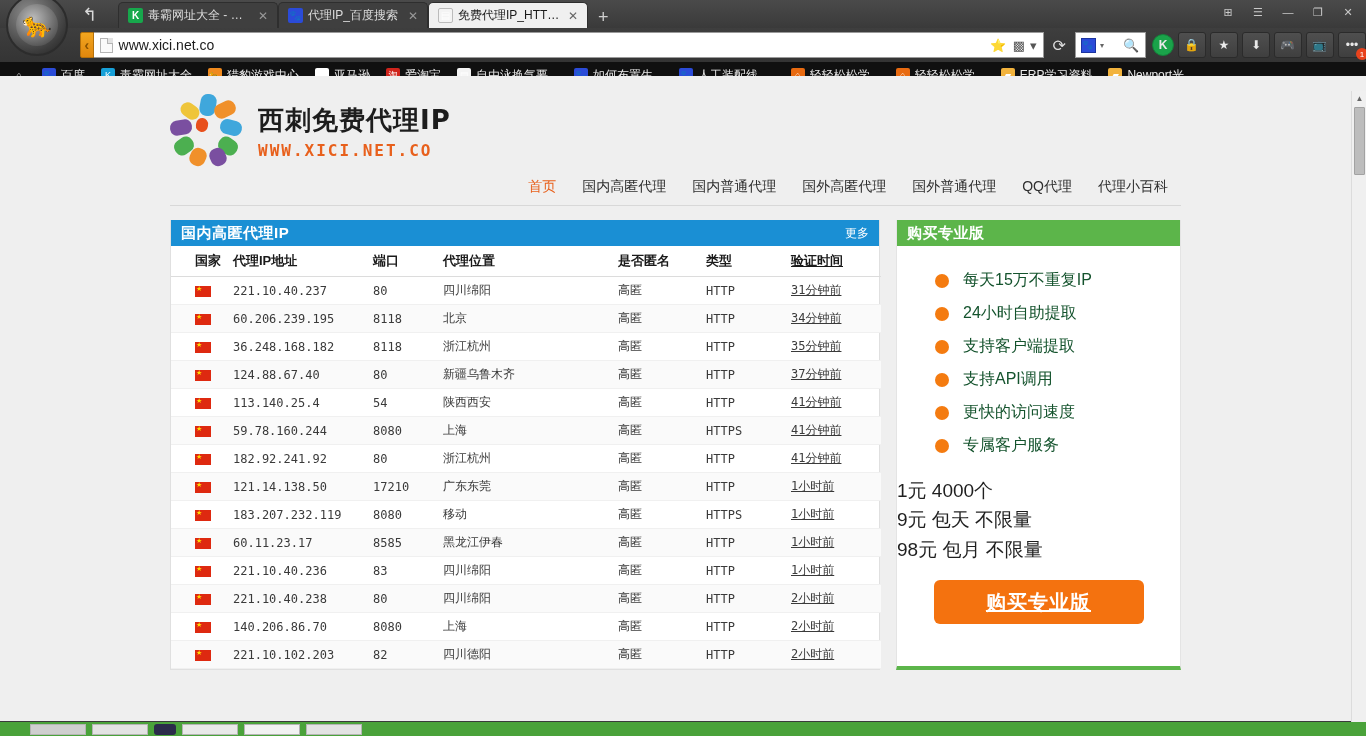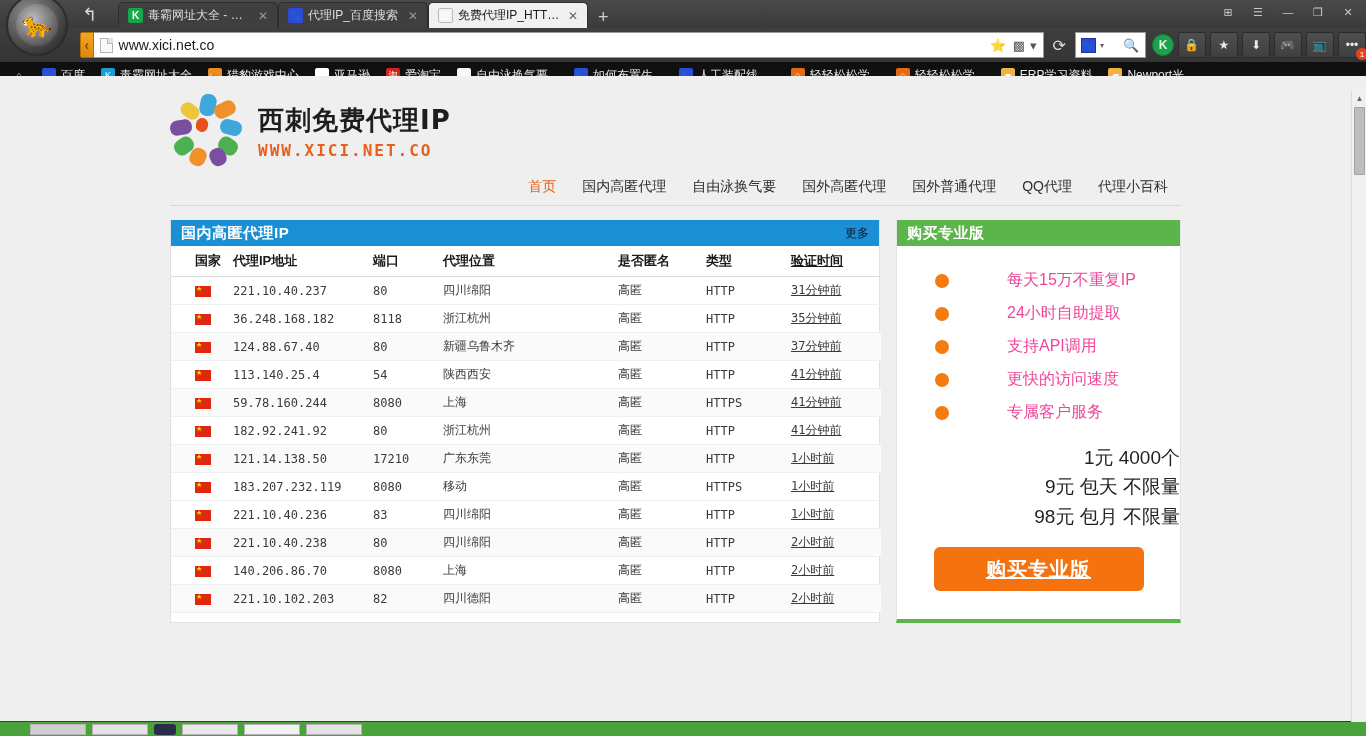--- a/index.html
+++ b/index.html
@@ -177,21 +177,21 @@
   .content { display:flex; gap:16px; padding: 14px 0 0 170px; }
 
   
   .panel { width: 710px; background:#fff; border:1px solid #e0e0e0; border-top:none; }
   .panel-head {
     height: 26px; background:#1a8fd4;
     display:flex; align-items:center; justify-content:space-between;
     padding: 0 10px; color:#fff;
   }
   .panel-head .ph-title { font-size:15px; font-weight:bold; letter-spacing:.5px; }
-  .panel-head .ph-more { font-size:12px; color:#0f172a; text-decoration:none; }
+  .panel-head .ph-more { font-size:12px; color:#ffffff; text-decoration:none; }
 
   table.ips { width:100%; border-collapse:collapse; table-layout:fixed; }
   table.ips th {
     text-align:left; font-size:13px; font-weight:bold; color:#1a1a1a;
     padding: 6px 0 6px 0; border-bottom:1px solid #dcdcdc;
   }
   table.ips td {
     font-size:12px; color:#3a3a3a; padding: 5px 0;
     border-bottom:1px solid #f0f0f0; height:24px;
   }
@@ -217,22 +217,22 @@
   
   .side { width: 285px; background:#fff; border:1px solid #e4e4e4; border-top:none;
      border-bottom:4px solid #5cb54a; }
   .side-head {
     height:26px; background:#5cb54a; color:#fff; display:flex; align-items:center;
     padding-left:10px; font-size:15px; font-weight:bold; letter-spacing:.5px;
   }
   .side-body { padding: 18px 0 10px 0; }
   .feat { display:flex; align-items:center; gap:14px; padding: 6px 0 6px 38px; }
   .feat .dot { width:14px;height:14px;border-radius:50%;background:#f47b10; flex:0 0 14px; }
-  .feat .ftxt { font-size:16px; color:#ec4899;margin-left:44px; }
-  .prices { text-align:right; margin-top:14px; line-height:1.55;
+  .feat .ftxt { font-size:16px; color:#14532d; }
+  .prices { text-align:left; margin-top:14px; line-height:1.55;
      font-size:19px; color:#1f1f1f; }
   .buy-wrap { text-align:center; padding: 16px 0 18px 0; }
   .buy-btn {
     display:inline-block; width:210px; height:44px; line-height:44px;
     background:#f4720f; color:#fff; font-size:20px; font-weight:bold;
     border-radius:6px; letter-spacing:1px;
   }
 
   
   .vscroll {
@@ -405,21 +405,21 @@
           </div>
           <div class="brand-text">
             <div class="bt1">西刺免费代理IP</div>
             <div class="bt2">WWW.XICI.NET.CO</div>
           </div>
         </div>
 
         <div class="nav">
           <a class="cur" href="#">首页</a>
           <a href="#">国内高匿代理</a>
-          <a href="#">自由泳换气要</a>
+          <a href="#">国内普通代理</a>
           <a href="#">国外高匿代理</a>
           <a href="#">国外普通代理</a>
           <a href="#">QQ代理</a>
           <a href="#">代理小百科</a>
         </div>
         <div class="nav-underline"></div>
       </div>
 
       <div class="content">
 
@@ -443,20 +443,29 @@
             <tbody id="rows">
                 <tr>
                   <td class="c-flag"><span class="flag-cn"></span></td>
                   <td class="c-ip">221.10.40.237</td>
                   <td class="c-port">80</td>
                   <td class="c-loc">四川绵阳</td>
                   <td class="c-anon">高匿</td>
                   <td class="c-type">HTTP</td>
                   <td class="c-time">31分钟前</td>
                 </tr>
+                <tr class="alt">
+                  <td class="c-flag"><span class="flag-cn"></span></td>
+                  <td class="c-ip">60.206.239.195</td>
+                  <td class="c-port">8118</td>
+                  <td class="c-loc">北京</td>
+                  <td class="c-anon">高匿</td>
+                  <td class="c-type">HTTP</td>
+                  <td class="c-time">34分钟前</td>
+                </tr>
                 <tr>
                   <td class="c-flag"><span class="flag-cn"></span></td>
                   <td class="c-ip">36.248.168.182</td>
                   <td class="c-port">8118</td>
                   <td class="c-loc">浙江杭州</td>
                   <td class="c-anon">高匿</td>
                   <td class="c-type">HTTP</td>
                   <td class="c-time">35分钟前</td>
                 </tr>
                 <tr class="alt">
@@ -504,20 +513,29 @@
                   <td class="c-type">HTTP</td>
                   <td class="c-time">1小时前</td>
                 </tr>
                 <tr>
                   <td class="c-flag"><span class="flag-cn"></span></td>
                   <td class="c-ip">183.207.232.119</td>
                   <td class="c-port">8080</td>
                   <td class="c-loc">移动</td>
                   <td class="c-anon">高匿</td>
                   <td class="c-type">HTTPS</td>
+                  <td class="c-time">1小时前</td>
+                </tr>
+                <tr class="alt">
+                  <td class="c-flag"><span class="flag-cn"></span></td>
+                  <td class="c-ip">60.11.23.17</td>
+                  <td class="c-port">8585</td>
+                  <td class="c-loc">黑龙江伊春</td>
+                  <td class="c-anon">高匿</td>
+                  <td class="c-type">HTTP</td>
                   <td class="c-time">1小时前</td>
                 </tr>
                 <tr>
                   <td class="c-flag"><span class="flag-cn"></span></td>
                   <td class="c-ip">221.10.40.236</td>
                   <td class="c-port">83</td>
                   <td class="c-loc">四川绵阳</td>
                   <td class="c-anon">高匿</td>
                   <td class="c-type">HTTP</td>
                   <td class="c-time">1小时前</td>
@@ -559,20 +577,24 @@
             <div class="feat">
                 <span class="dot"></span>
                 <span class="ftxt">每天15万不重复IP</span>
               </div>
             <div class="feat">
                 <span class="dot"></span>
                 <span class="ftxt">24小时自助提取</span>
               </div>
             <div class="feat">
                 <span class="dot"></span>
+                <span class="ftxt">支持客户端提取</span>
+              </div>
+            <div class="feat">
+                <span class="dot"></span>
                 <span class="ftxt">支持API调用</span>
               </div>
             <div class="feat">
                 <span class="dot"></span>
                 <span class="ftxt">更快的访问速度</span>
               </div>
             <div class="feat">
                 <span class="dot"></span>
                 <span class="ftxt">专属客户服务</span>
               </div>

